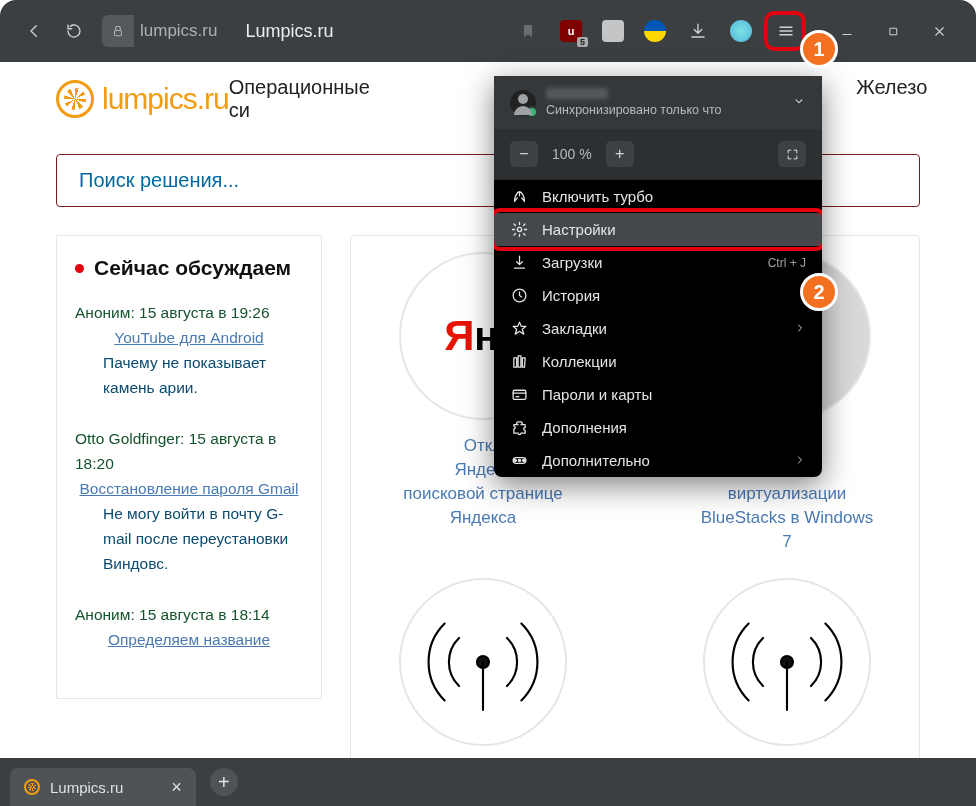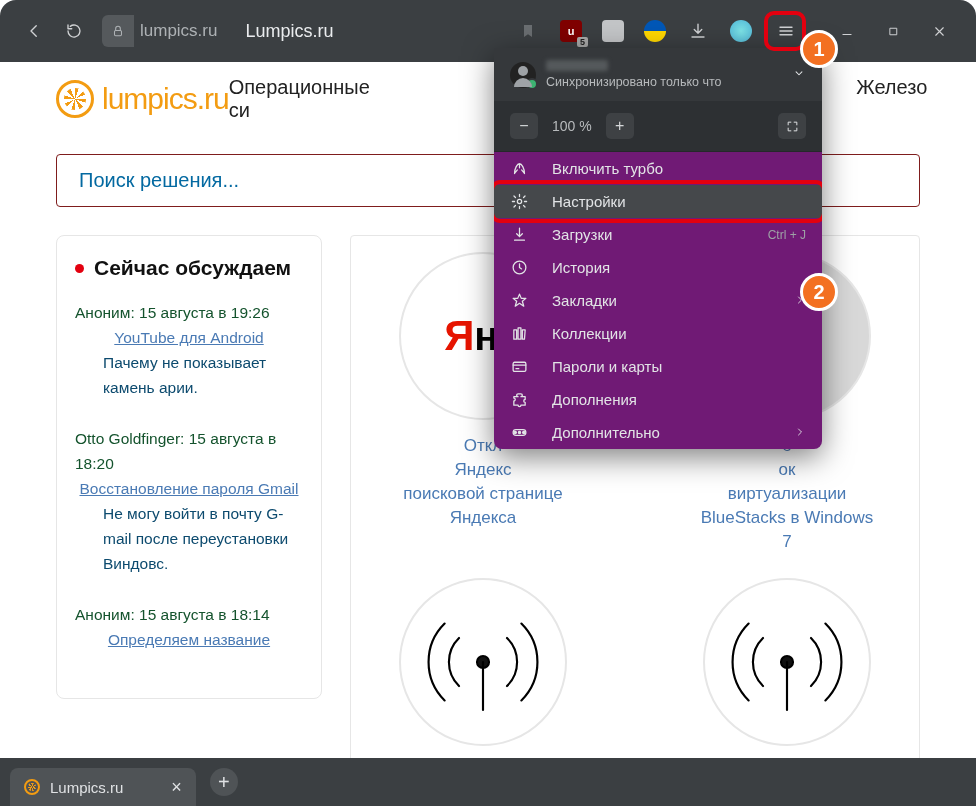--- a/index.html
+++ b/index.html
@@ -23,21 +23,21 @@
 .site-header { display: flex; align-items: center; padding: 14px 56px; }
 .logo { display: flex; align-items: center; }
 .logo-circ { width: 38px; height: 38px; border: 3px solid #f39c12; border-radius: 50%; margin-right: 8px; position: relative; }
 .logo-circ:before { content: ""; position: absolute; inset: 5px; border-radius: 50%; background: repeating-conic-gradient(#f39c12 0 20deg, #fff 20deg 45deg); }
 .logo-text { font-size: 30px; color: #f39c12; font-weight: 300; letter-spacing: -1px; }
 .nav { margin-left: auto; display: flex; gap: 36px; color: #222; font-size: 20px; }
 .search-box { margin: 18px 56px 28px; border: 1px solid #7f1d1d; border-radius: 4px; padding: 14px 22px; color: #0369a1; font-size: 20px; }
 
 .content { display: flex; padding: 0 56px; gap: 28px; }
 .sidebar { width: 266px; }
-.side-box { border: 1px solid #e6e6e6; border-radius: 8px; padding: 20px 18px; }
+.side-box { border: 1px solid #e6e6e6; border-radius: 1px; padding: 20px 18px; }
 .side-title { font-size: 21px; font-weight: 600; color: #111; margin-bottom: 20px; display: flex; align-items: center; }
 .side-title:before { content: ""; width: 9px; height: 9px; background: #e3000f; border-radius: 50%; margin-right: 10px; }
 .comment { margin-bottom: 26px; font-size: 15.5px; line-height: 25px; color: #555; }
 .comment .meta { color: #14532d; }
 .comment .link { color: #4a7ab4; text-decoration: underline; text-align: center; }
 .comment .body { color: #0c4a6e; margin-left: 28px; }
 
 .cards { flex: 1; display: grid; grid-template-columns: 1fr 1fr; gap: 24px 60px; padding: 16px 10px; border: 1px solid #e6e6e6; border-radius: 4px; }
 .card { text-align: center; }
 .card-circ { width: 168px; height: 168px; border: 2px solid #e6e6e6; border-radius: 50%; margin: 0 auto 14px; display: flex; align-items: center; justify-content: center; overflow: hidden; }
@@ -47,34 +47,34 @@
 .yandex-rest { color: #000; font-size: 40px; font-weight: 700; letter-spacing: -1px; }
 .antenna svg { width: 120px; height: 120px; }
 
 .tabbar { position: absolute; bottom: 0; left: 0; right: 0; height: 48px; background: #3b3f42; display: flex; align-items: center; padding: 0 10px; }
 .tab { height: 38px; background: #4f5356; border-radius: 8px 8px 0 0; display: flex; align-items: center; padding: 0 14px; color: #e0e2e4; font-size: 15px; gap: 10px; margin-top: 10px; }
 .tab-fav { width: 16px; height: 16px; border: 2px solid #f39c12; border-radius: 50%; position: relative; }
 .tab-fav:before { content: ""; position: absolute; inset: 2px; border-radius: 50%; background: repeating-conic-gradient(#f39c12 0 25deg, #4f5356 25deg 50deg); }
 .tab-close { margin-left: 38px; font-size: 18px; }
 .newtab { margin-left: 14px; width: 28px; height: 28px; border-radius: 50%; background: #4f5356; display: flex; align-items: center; justify-content: center; color: #e0e2e4; font-size: 20px; }
 
-.menu { position: absolute; top: 48px; right: 154px; width: 328px; background: #701a75; border-radius: 0 0 8px 8px; box-shadow: 0 8px 30px rgba(0,0,0,.5); color: #e2e4e6; font-size: 15px; z-index: 40; overflow: hidden; }
+.menu { position: absolute; top: 76px; right: 154px; width: 328px; background: #000000; border-radius: 0 0 8px 8px; box-shadow: 0 8px 30px rgba(0,0,0,.5); color: #e2e4e6; font-size: 15px; z-index: 40; overflow: hidden; }
 .menu-acct { padding: 12px 16px; display: flex; align-items: center; background: #35383b; }
 .acct-av { width: 26px; height: 26px; background: #222; border-radius: 50%; position: relative; margin-right: 10px; flex-shrink: 0; }
 .acct-av:before { content: ""; position: absolute; left: 8px; top: 4px; width: 10px; height: 10px; background: #9ea2a6; border-radius: 50%; }
 .acct-av:after { content: ""; position: absolute; left: 4px; bottom: 1px; width: 18px; height: 9px; background: #9ea2a6; border-radius: 9px 9px 0 0; }
 .acct-badge { position: absolute; right: -2px; bottom: -2px; width: 12px; height: 12px; background: #3cb371; border-radius: 50%; border: 2px solid #35383b; }
 .acct-info .name { background: #55595c; width: 62px; height: 11px; border-radius: 2px; filter: blur(2px); margin-bottom: 4px; }
 .acct-info .sync { font-size: 12.5px; color: #b7babc; }
 .acct-chevron { margin-left: auto; }
 .menu-zoom { padding: 12px 16px; display: flex; align-items: center; gap: 10px; background: #2d3033; border-bottom: 1px solid #25282a; }
 .zoom-btn { width: 28px; height: 26px; background: #3e4144; border-radius: 5px; display: flex; align-items: center; justify-content: center; color: #d5d7d9; font-size: 16px; }
 .zoom-val { font-size: 14px; color: #b7babc; padding: 0 4px; }
 .fs-btn { margin-left: auto; width: 28px; height: 26px; background: #3e4144; border-radius: 5px; display: flex; align-items: center; justify-content: center; }
-.menu-item { display: flex; align-items: center; padding: 8px 16px; gap: 24px; position: relative; }
+.menu-item { display: flex; align-items: center; padding: 8px 16px; gap: 14px; position: relative; }
 .menu-item.hl { background: #45484b; }
 .menu-item .mi-icon { width: 18px; display: flex; justify-content: center; }
 .menu-item .mi-sc { margin-left: auto; font-size: 12px; color: #9ea2a6; }
 .menu-item .mi-chev { margin-left: auto; }
 .menu-hl-box { position: absolute; left:-4px; right:-4px; top:-5px; bottom:-5px; border: 4px solid #e3000f; border-radius: 10px; pointer-events: none; }
 
 svg { stroke: currentColor; fill: none; stroke-width: 1.8; stroke-linecap: round; stroke-linejoin: round; }
 </style>
 </head>
 <body>

